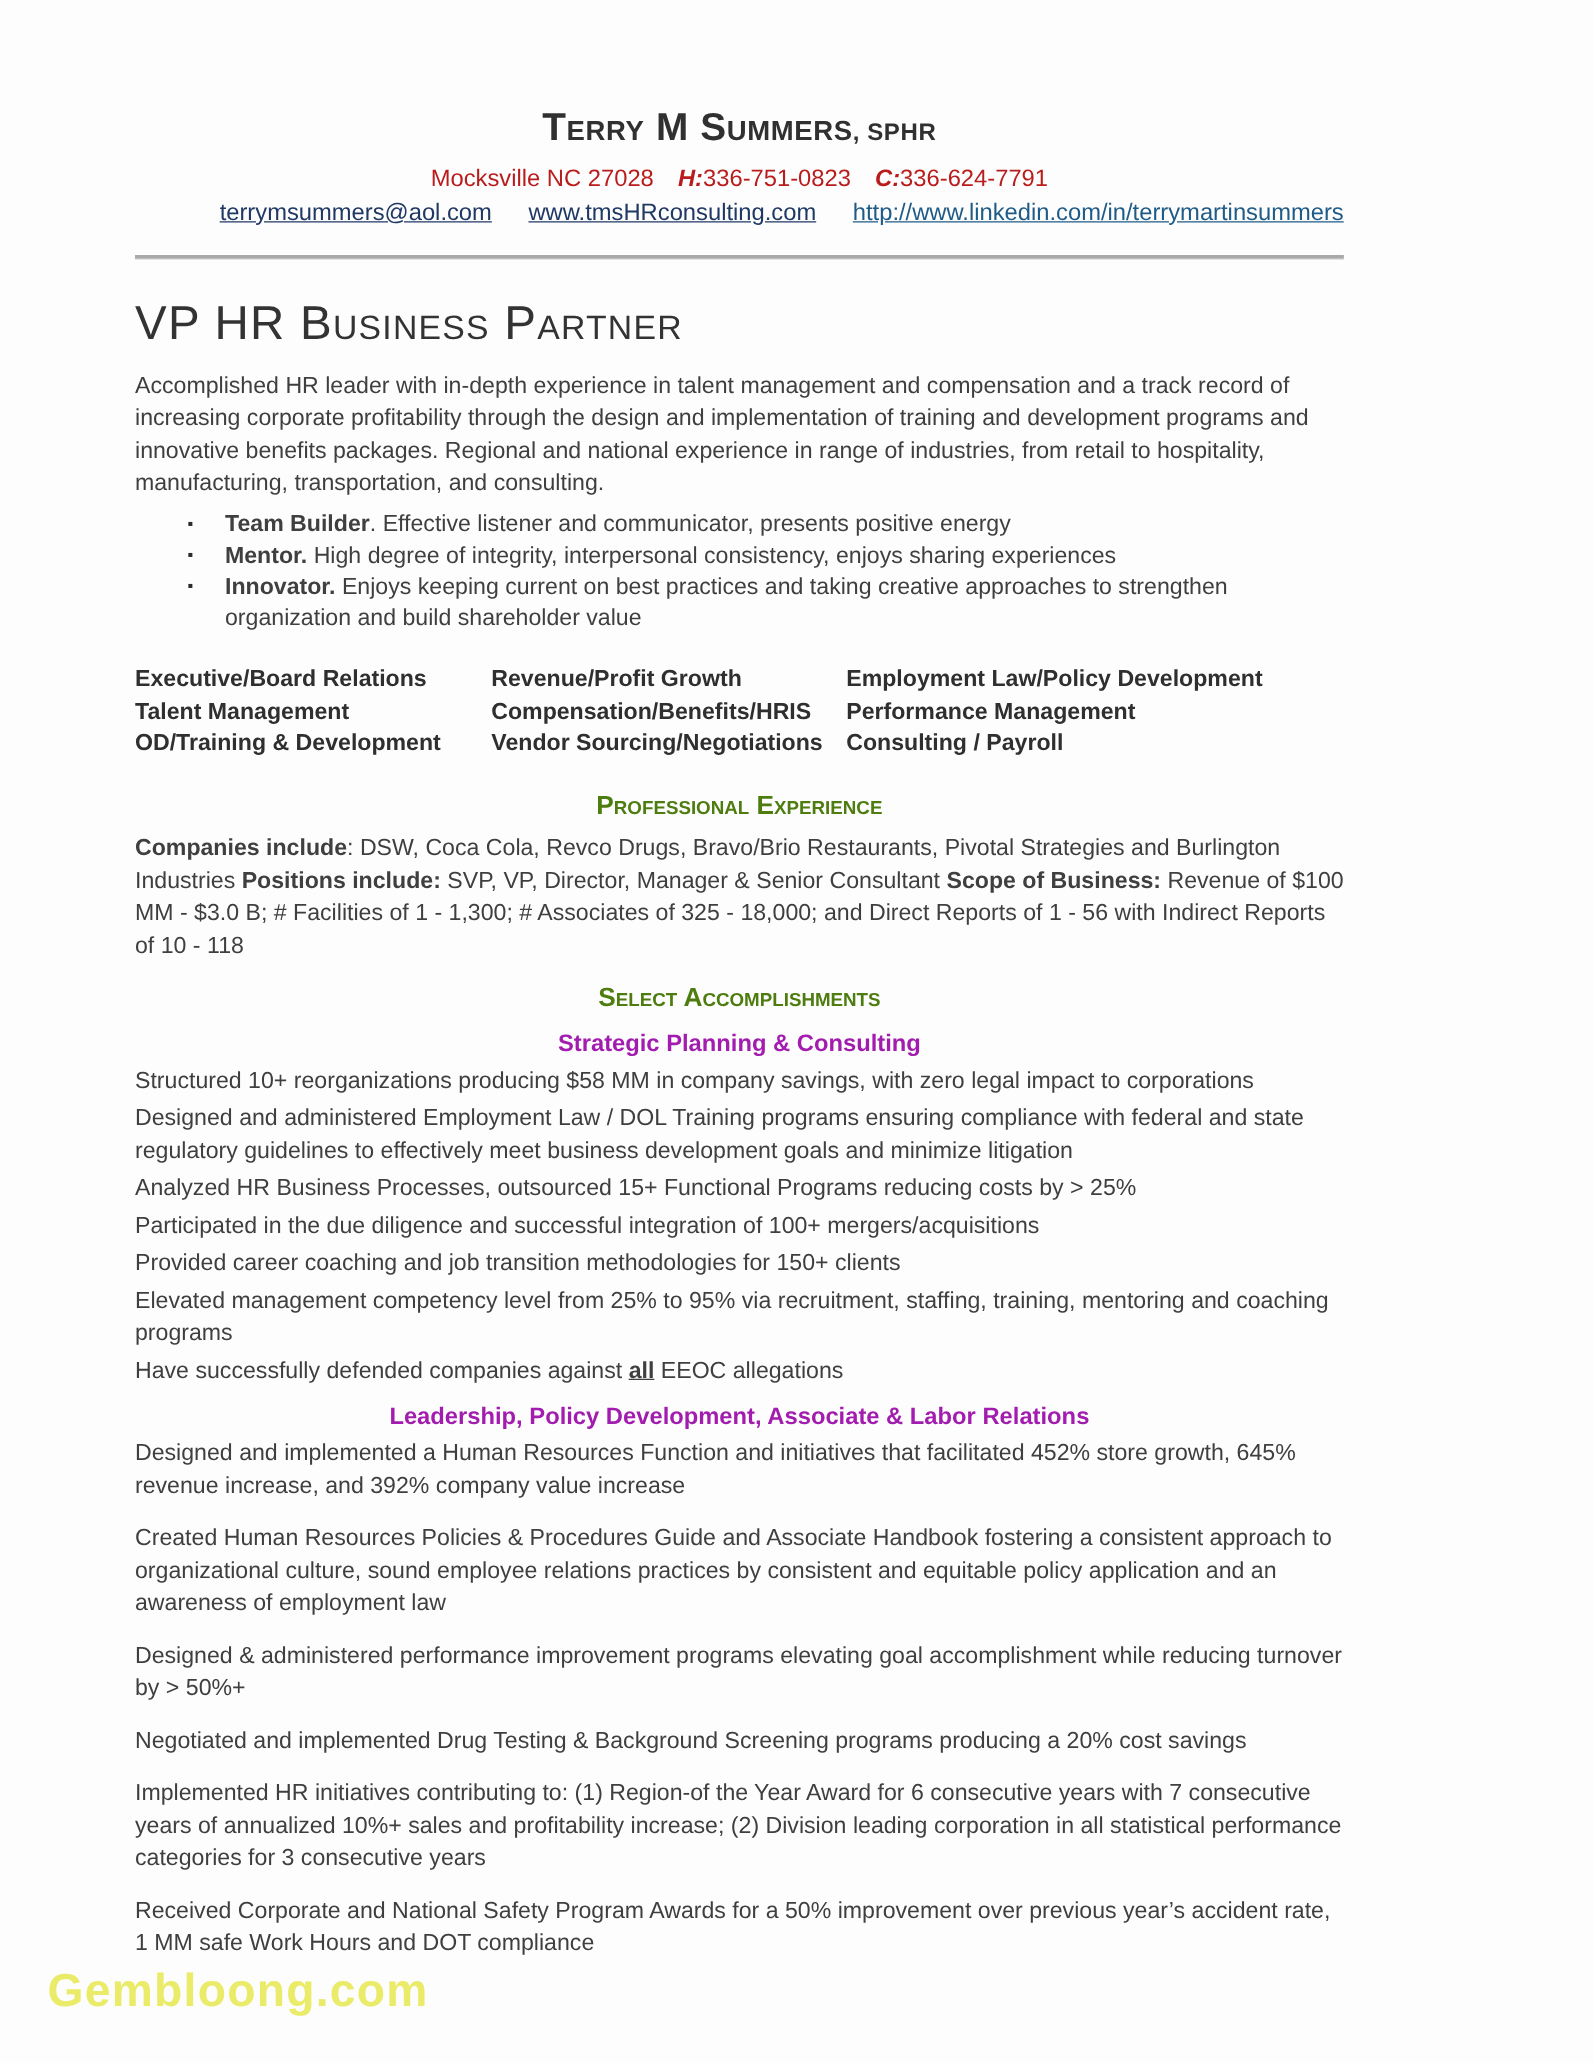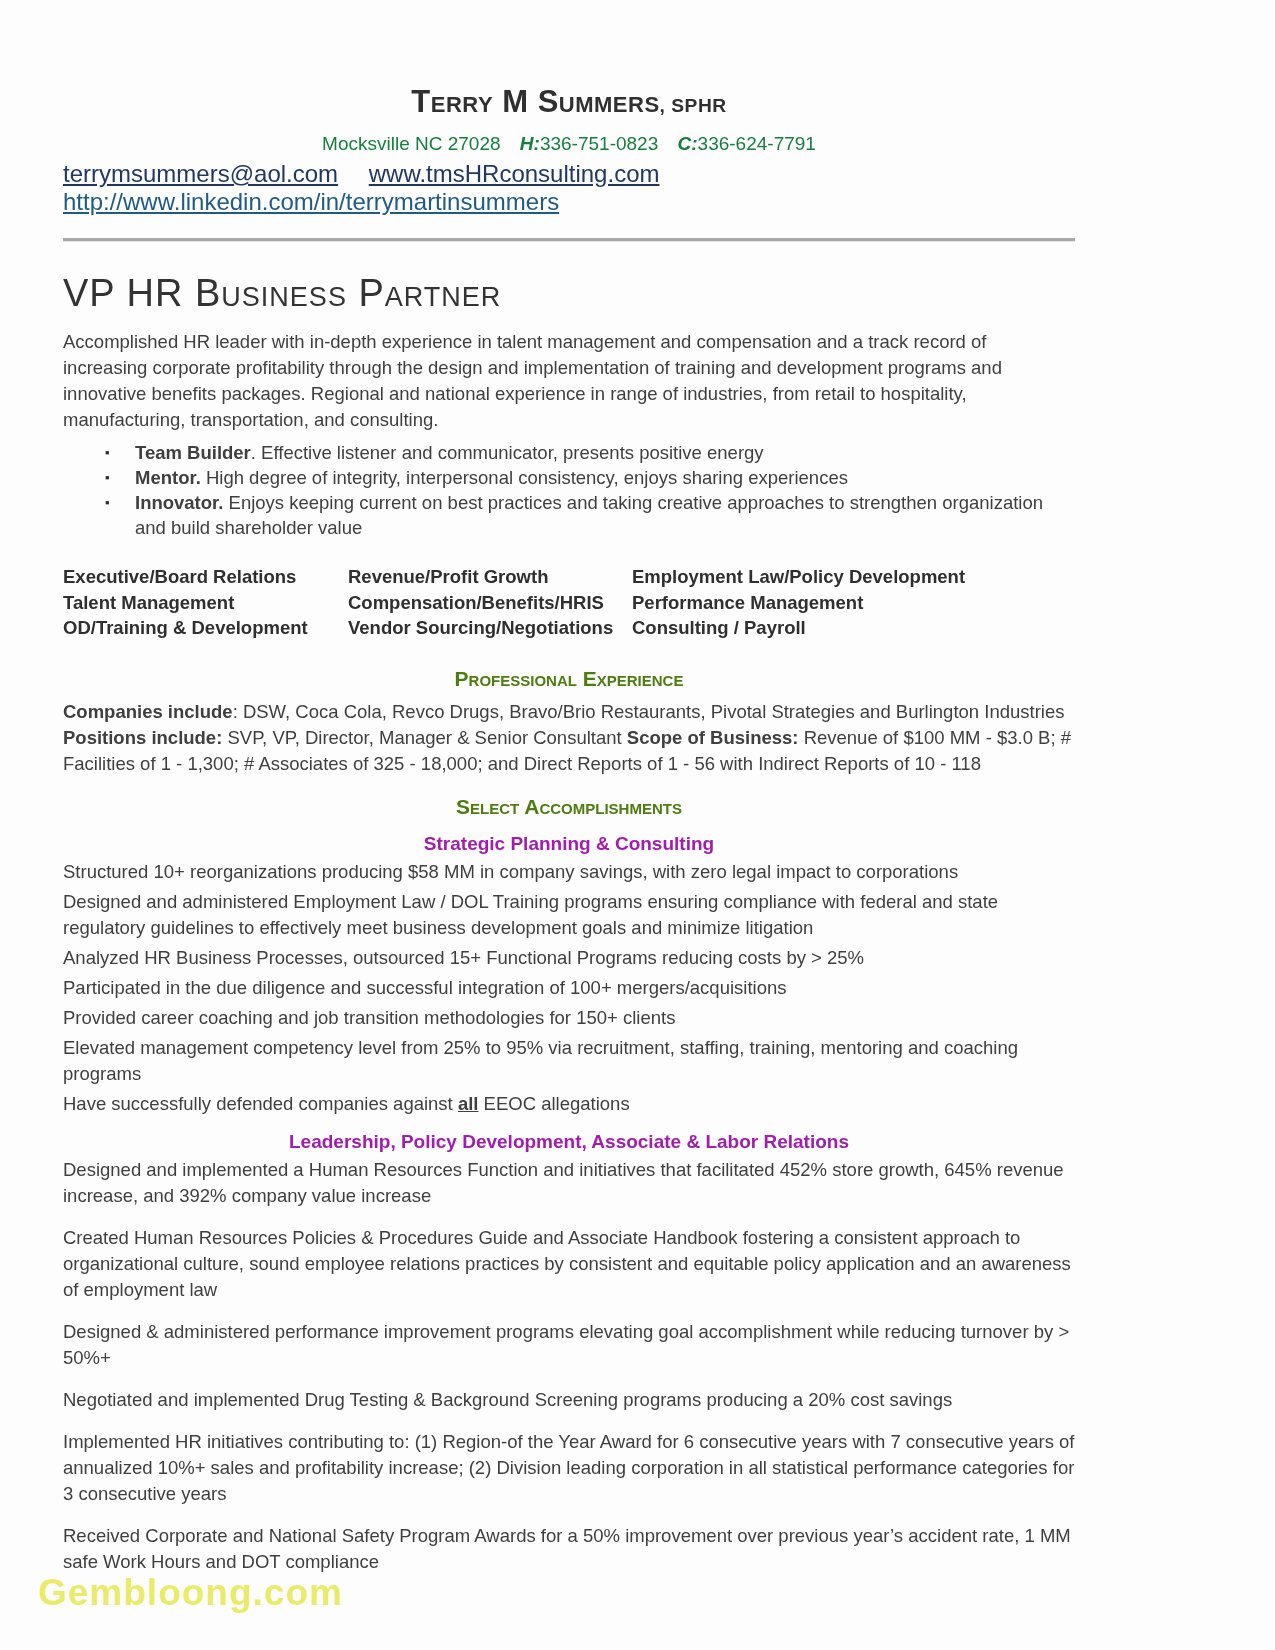--- a/index.html
+++ b/index.html
@@ -7,48 +7,48 @@
   .page {
     position: relative;
     width: 1275px;
     height: 1650px;
     background: #fdfdfd;
     font-family: "Liberation Sans", sans-serif;
     color: #3f3f3f;
     overflow: hidden;
   }
   .content {
-    padding: 84px 200px 0 63px; 
+    padding: 84px 200px 0 108px; 
   }
   
   .name-line {
     text-align: center;
     font-variant: small-caps;
     font-weight: bold;
     font-size: 31px;
     letter-spacing: 0.5px;
     color: #303030;
   }
   .name-suffix {
     font-size: 0.62em;
     font-variant: normal;
     letter-spacing: 0.5px;
   }
   .contact-line {
     margin-top: 13px;
     text-align: center;
     font-size: 19px;
-    color: #15803d;
+    color: #b91c1c;
   }
   .contact-label { font-weight: bold; font-style: italic; }
   .contact-sep { display: inline-block; width: 14px; }
   .links-line {
     margin-top: 5px;
-    text-align: left;
-    font-size: 24px;
+    text-align: right;
+    font-size: 19px;
   }
   .links-line a { text-decoration: underline; }
   .link-navy { color: #1f3864; }
   .link-blue { color: #1f5b87; }
   .link-gap { display: inline-block; width: 24px; }
   .header-rule {
     margin-top: 22px;
     height: 4px;
     border-top: 3px solid #a9a9a9;
     border-bottom: 1px solid #e3e3e3;

